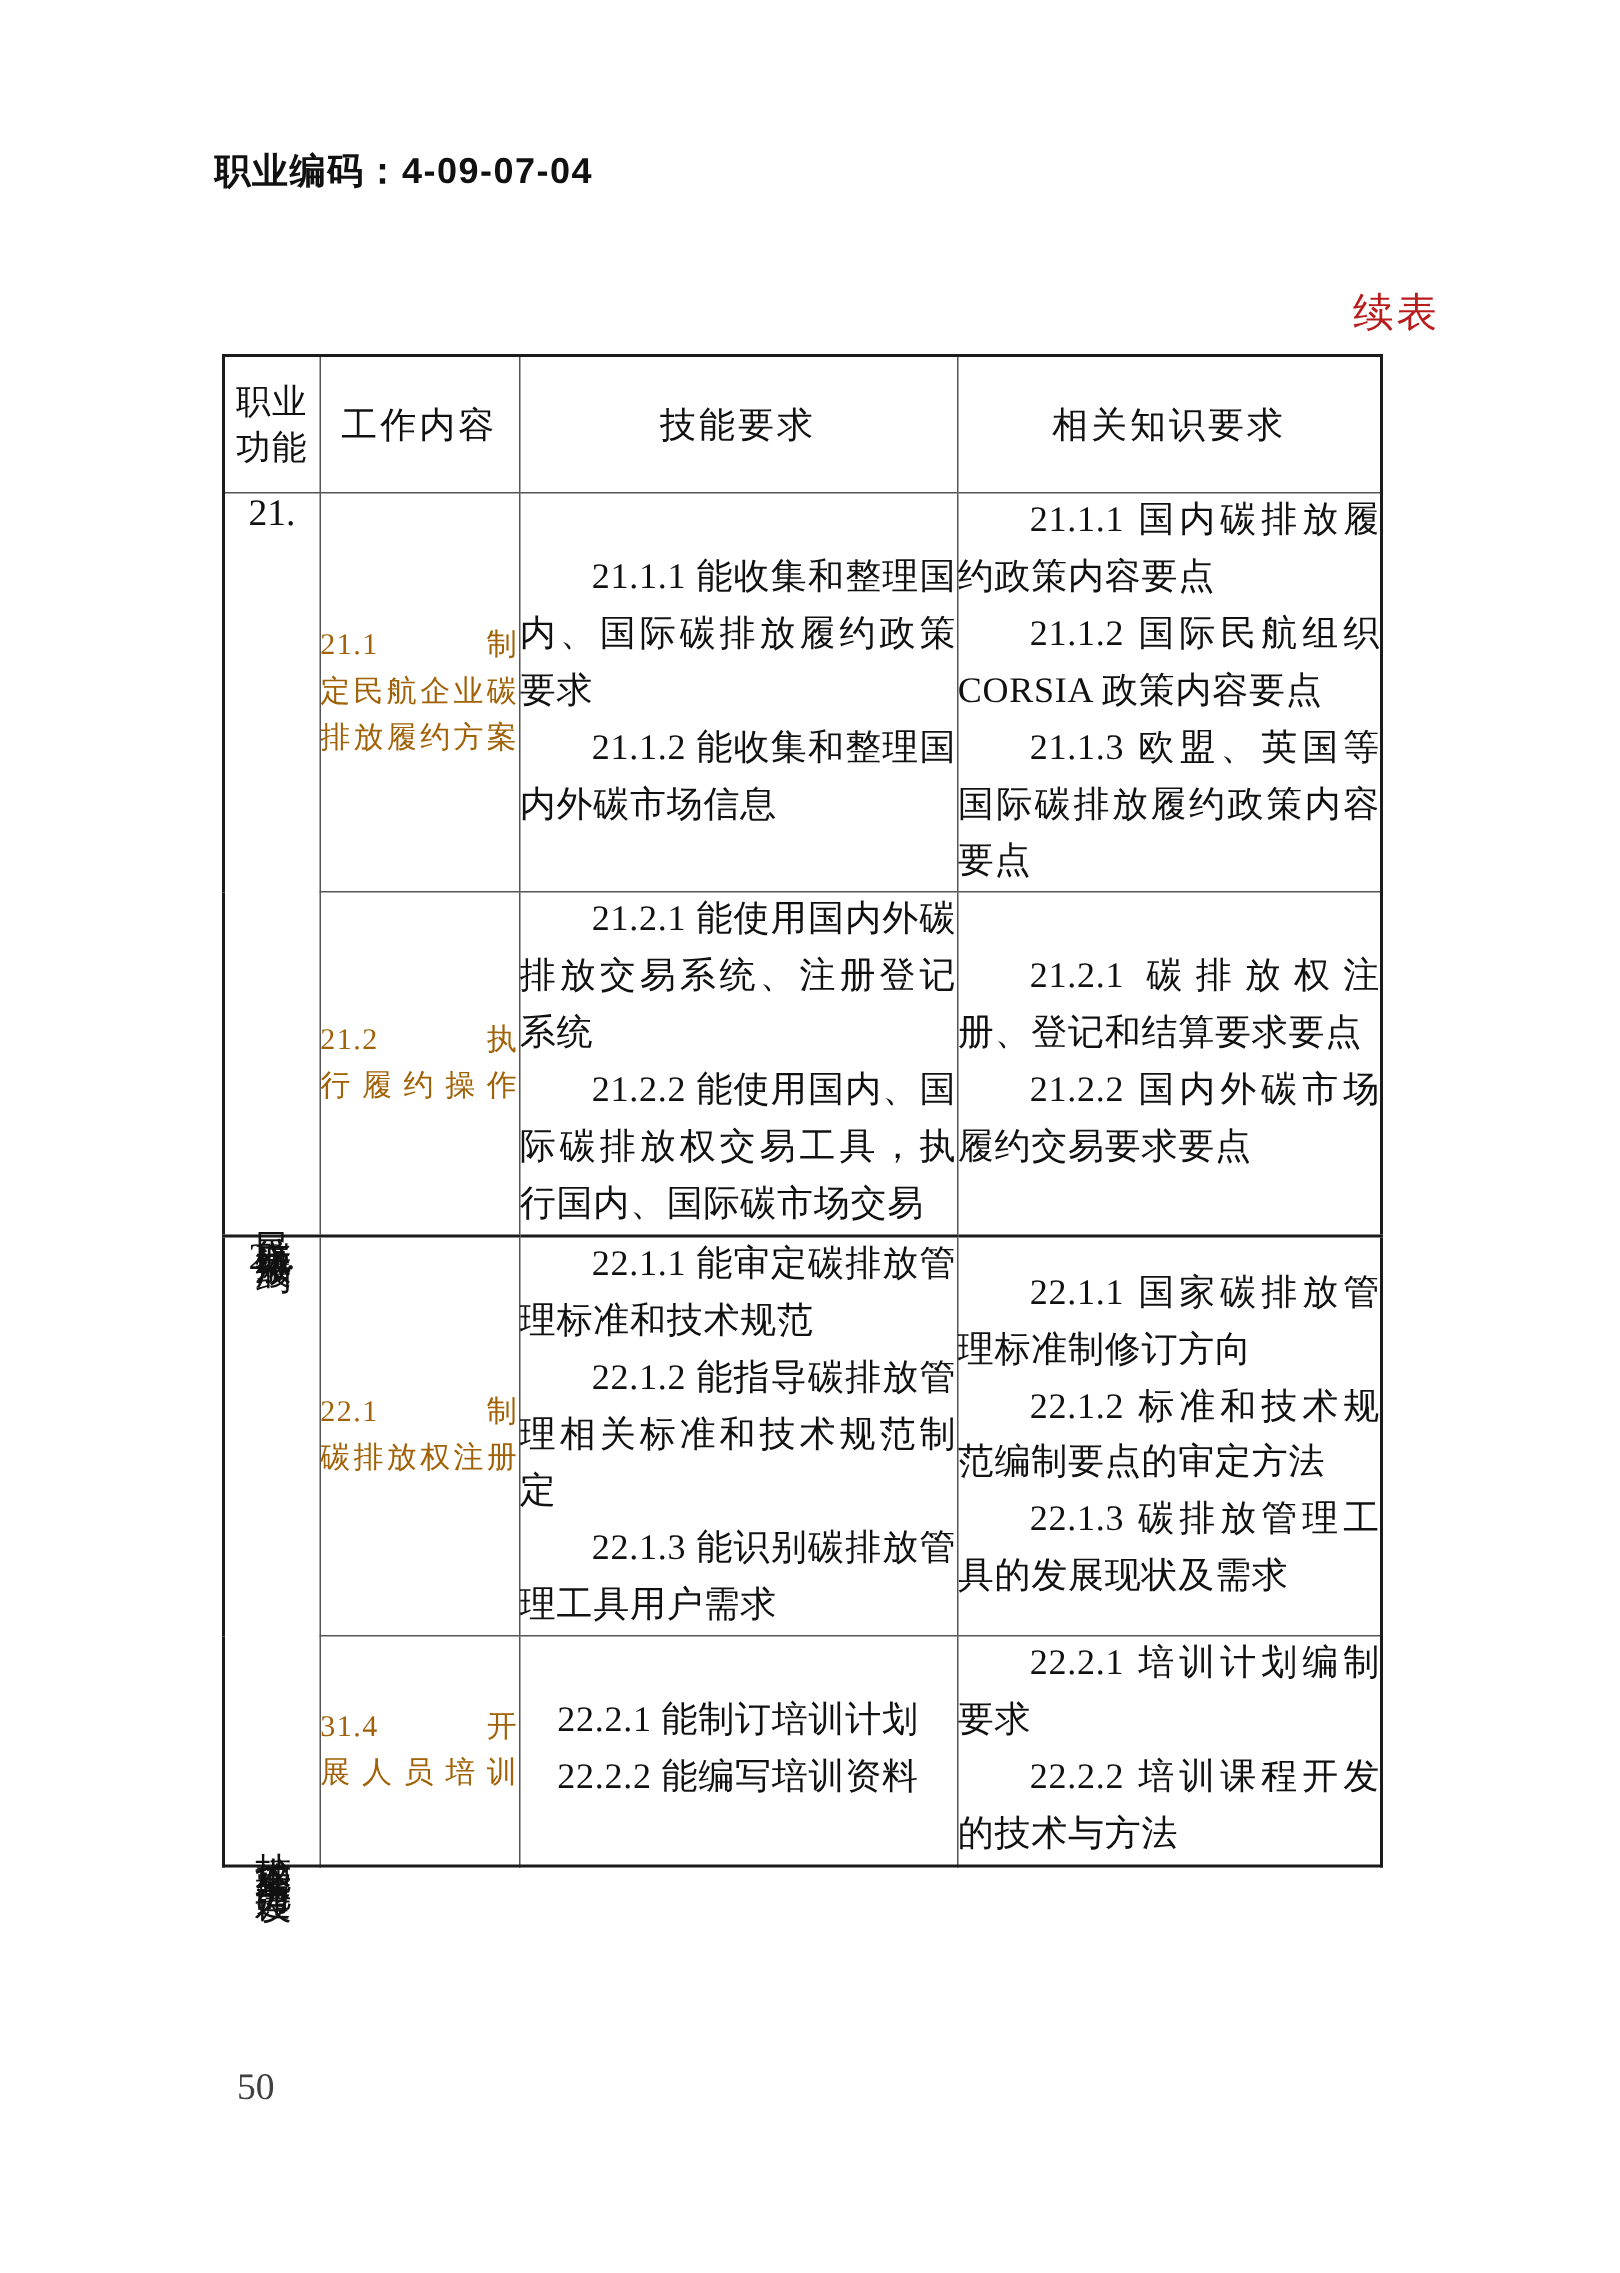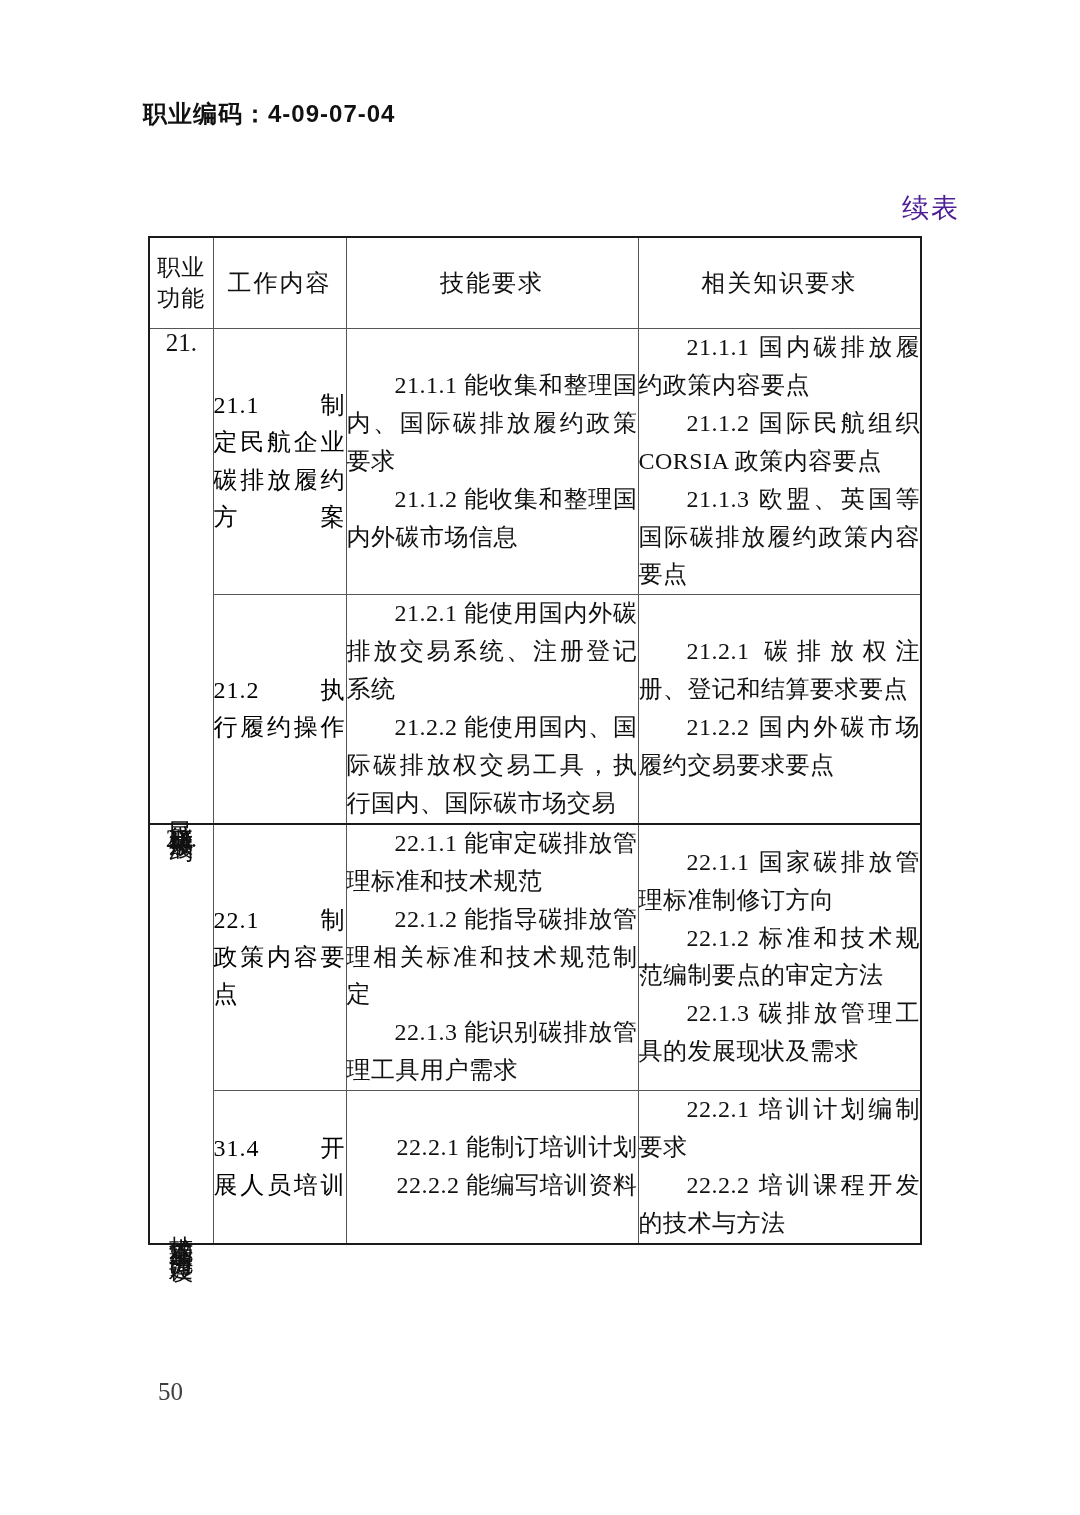--- a/index.html
+++ b/index.html
@@ -29,21 +29,21 @@
     white-space: nowrap;
   }
 
   
   .continued-label {
     position: absolute;
     right: 120px;
     top: 190px;
     font-size: 27px;
     letter-spacing: 2px;
-    color: #4c1d95;
+    color: #b91c1c;
   }
 
   
   .page-number {
     position: absolute;
     left: 158px;
     top: 1378px;
     font-size: 25px;
     color: #404040;
   }
@@ -114,24 +114,24 @@
     line-height: 1;
     color: #111;
     white-space: nowrap;
   }
 
   
   .work-cell {
     padding: 10px 12px;
     text-align: justify;
     text-align-last: justify;
-    font-size: 24px;
+    font-size: 20px;
     line-height: 1.55;
     letter-spacing: 1px;
-    color: #000000;
+    color: #a16207;
   }
   .work-cell .indent-line {
     display: block;
     text-align: justify;
     text-align-last: justify;
   }
   .work-cell .tail-line {
     display: block;
     text-align: justify;
     text-align-last: justify;
@@ -145,21 +145,21 @@
     letter-spacing: 0.5px;
     color: #111;
   }
   .item-cell p {
     margin: 0;
     text-indent: 2em;
     text-align: justify;
   }
   .item-cell p.centered {
     text-indent: 0;
-    text-align: right;
+    text-align: center;
   }
 
   
   tr.group-sep > td {
     border-top: 2.5px solid #1b1b1b;
   }
 </style>
 </head>
 <body>
 
@@ -236,21 +236,21 @@
           <div class="func-inner">
             <span class="func-num">22.</span>
             <span class="func-vert">技术管理与能力建设</span>
           </div>
         </td>
         <td class="work-cell">
           <span class="indent-line">
             <span>22.1</span>
             <span>制</span>
           </span>
-          <span class="tail-line">政策内容要点</span>
+          <span class="tail-line">碳排放权注册</span>
         </td>
         <td class="item-cell">
           <p>22.1.1 能审定碳排放管理标准和技术规范</p>
           <p>22.1.2 能指导碳排放管理相关标准和技术规范制定</p>
           <p>22.1.3 能识别碳排放管理工具用户需求</p>
         </td>
         <td class="item-cell">
           <p>22.1.1 国家碳排放管理标准制修订方向</p>
           <p>22.1.2 标准和技术规范编制要点的审定方法</p>
           <p>22.1.3 碳排放管理工具的发展现状及需求</p>

